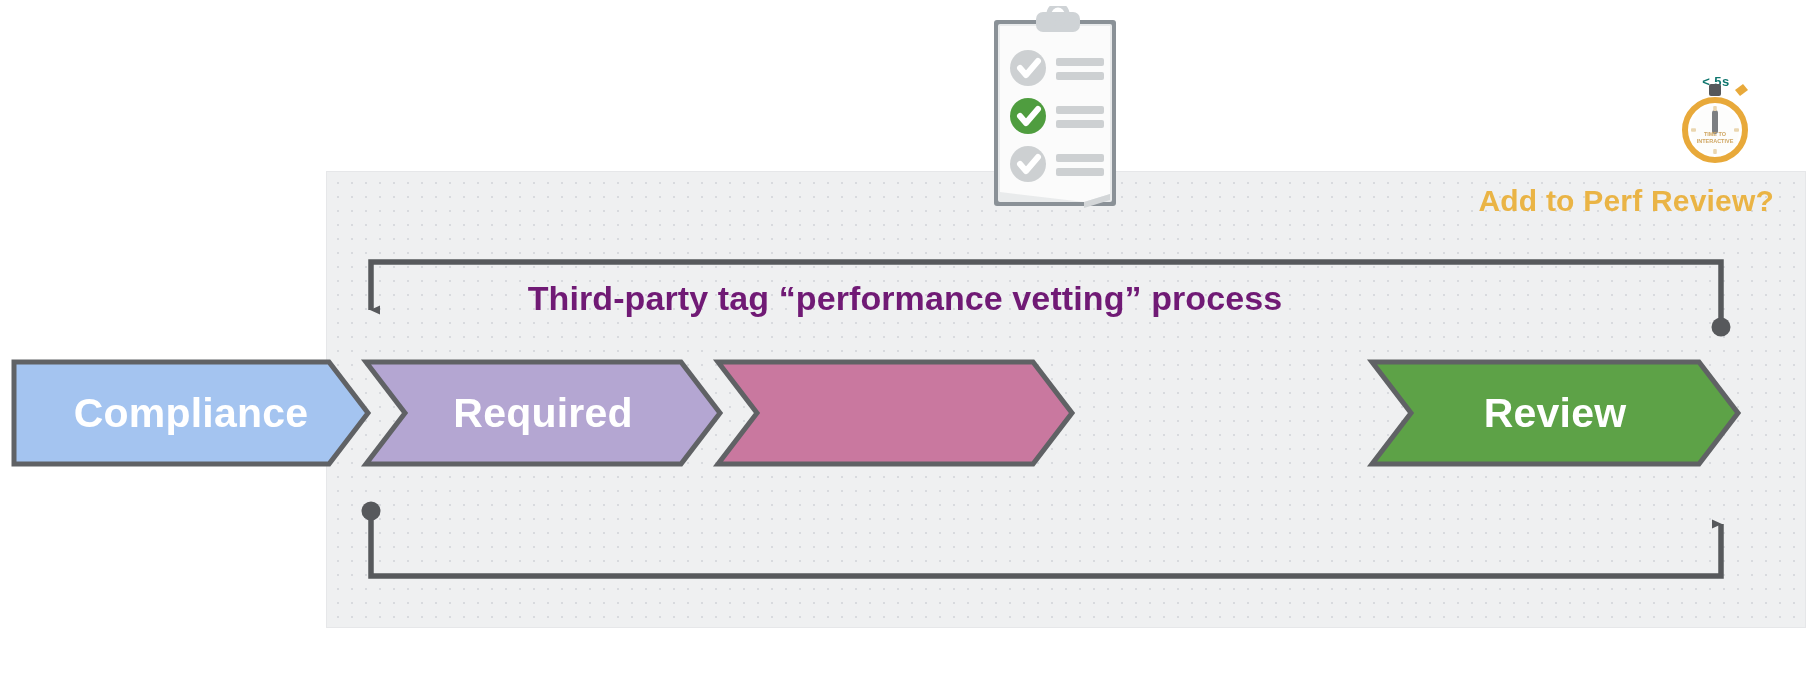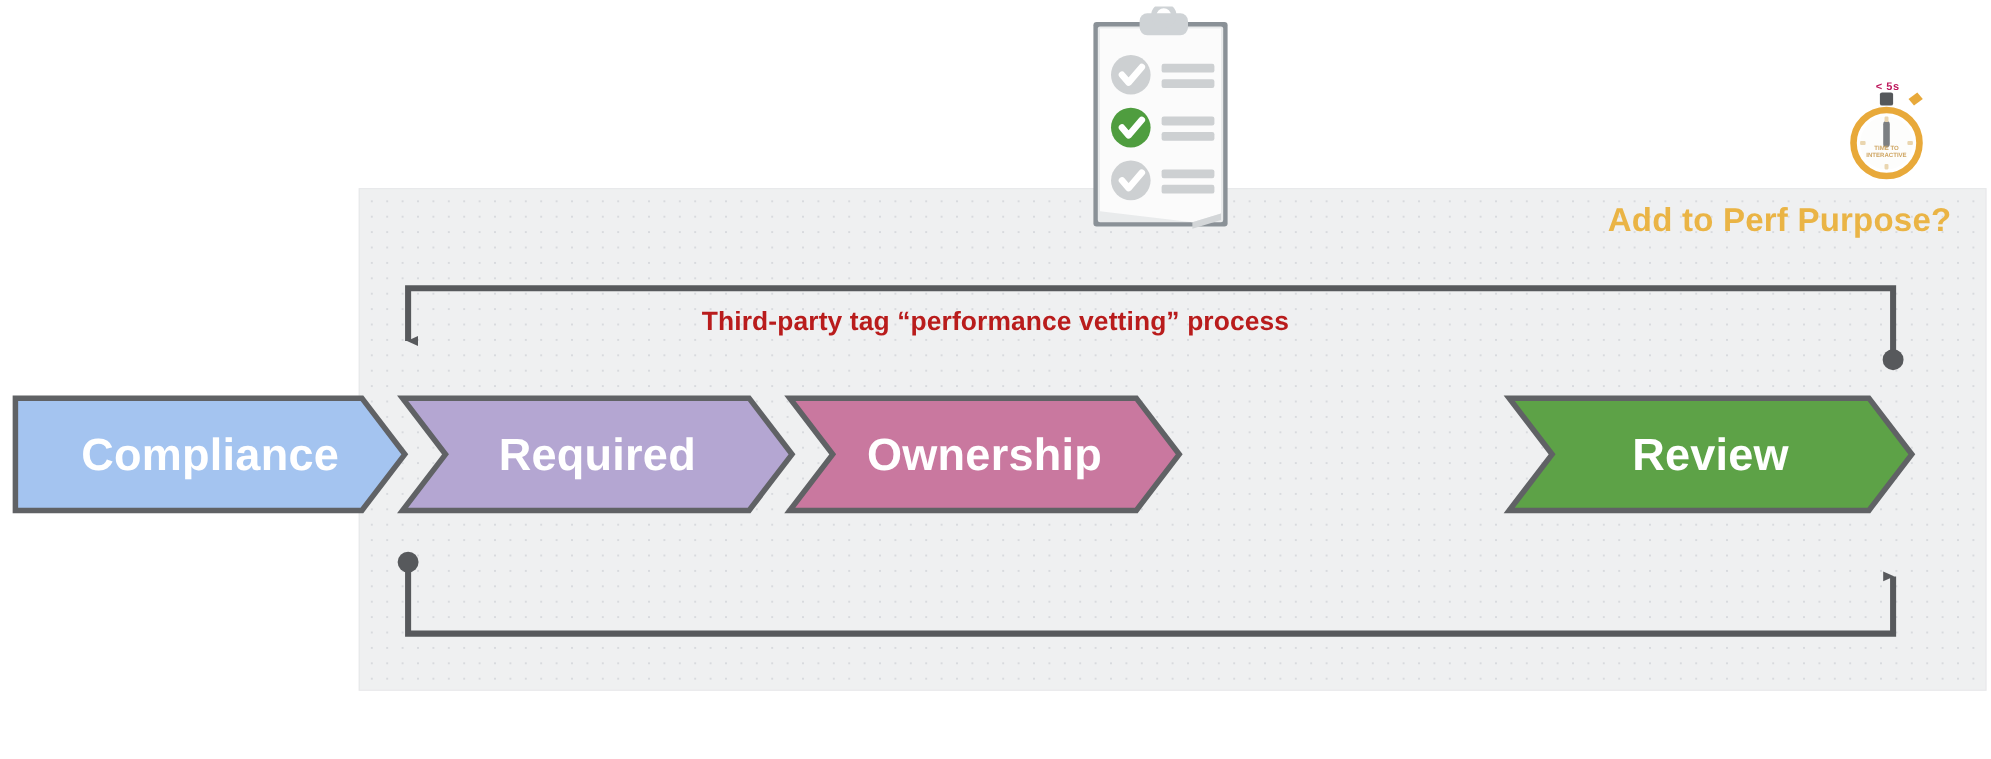--- a/index.html
+++ b/index.html
@@ -20,32 +20,32 @@
   }
 
   
   .perf-budget{
     position:absolute;right:36px;top:184px;
     font-size:30px;font-weight:bold;color:#eab445;letter-spacing:.2px;
     white-space:nowrap;
   }
   .process-title{
     position:absolute;left:0;right:0;top:279px;text-align:center;
-    font-size:24px;font-weight:bold;color:#b91c1c;letter-spacing:.1px;
+    font-size:34px;font-weight:bold;color:#701a75;letter-spacing:.1px;
     white-space:nowrap;
   }
 
   
   .clipboard{position:absolute;left:988px;top:6px;width:144px;height:216px;}
 
   
   .stopwatch{position:absolute;left:1669px;top:68px;width:92px;height:100px;}
   .sw-label{
     position:absolute;left:1676px;top:74px;width:80px;text-align:center;
-    font-size:10px;font-weight:bold;color:#be185d;letter-spacing:.5px;
+    font-size:13px;font-weight:bold;color:#0f766e;letter-spacing:.5px;
   }
 
   
   .wires{position:absolute;left:0;top:0;width:1810px;height:690px;}
 
   
   .chev{
     position:absolute;top:359px;height:108px;
     display:flex;align-items:center;justify-content:center;
     color:#ffffff;font-size:41px;font-weight:bold;letter-spacing:.2px;
@@ -102,21 +102,21 @@
       <text x="46" y="75" text-anchor="middle" font-family="Liberation Sans, sans-serif" font-size="5.5" font-weight="bold" fill="#cfa663">INTERACTIVE</text>
       <g fill="#ead6b0">
         <rect x="44.2" y="38" width="3.6" height="5" rx="1"></rect>
         <rect x="44.2" y="81" width="3.6" height="5" rx="1"></rect>
         <rect x="22" y="60.2" width="5" height="3.6" rx="1"></rect>
         <rect x="65" y="60.2" width="5" height="3.6" rx="1"></rect>
       </g>
     </svg>
   </div>
 
-  <div class="perf-budget">Add to Perf Purpose?</div>
+  <div class="perf-budget">Add to Perf Review?</div>
   <div class="process-title">Third-party tag “performance vetting” process</div>
 
   <svg class="wires">
     <defs>
       <marker id="headDown" markerWidth="10" markerHeight="10" refX="5" refY="9" orient="auto" markerUnits="userSpaceOnUse">
         <path d="M0.5 0 L9.5 0 L5 10 Z" fill="#57595c"></path>
       </marker>
       <marker id="headUp" markerWidth="10" markerHeight="10" refX="5" refY="9" orient="auto" markerUnits="userSpaceOnUse">
         <path d="M0.5 0 L9.5 0 L5 10 Z" fill="#57595c"></path>
       </marker>
@@ -144,21 +144,20 @@
     <svg class="fill" width="360" height="108" viewBox="0 0 360 108" preserveAspectRatio="none">
       <path d="M3 3 L318 3 L357 54 L318 105 L3 105 L42 54 Z" fill="#b4a6d2" stroke="#606265" stroke-width="5" stroke-linejoin="miter"></path>
     </svg>
     <span>Required</span>
   </div>
 
   <div class="chev" style="left:715px;width:360px;">
     <svg class="fill" width="360" height="108" viewBox="0 0 360 108" preserveAspectRatio="none">
       <path d="M3 3 L318 3 L357 54 L318 105 L3 105 L42 54 Z" fill="#c9789f" stroke="#606265" stroke-width="5" stroke-linejoin="miter"></path>
     </svg>
-    <span>Ownership</span>
   </div>
 
 
   <div class="chev" style="left:1369px;width:372px;">
     <svg class="fill" width="372" height="108" viewBox="0 0 372 108" preserveAspectRatio="none">
       <path d="M3 3 L330 3 L369 54 L330 105 L3 105 L42 54 Z" fill="#5da247" stroke="#606265" stroke-width="5" stroke-linejoin="miter"></path>
     </svg>
     <span>Review</span>
   </div>
 

